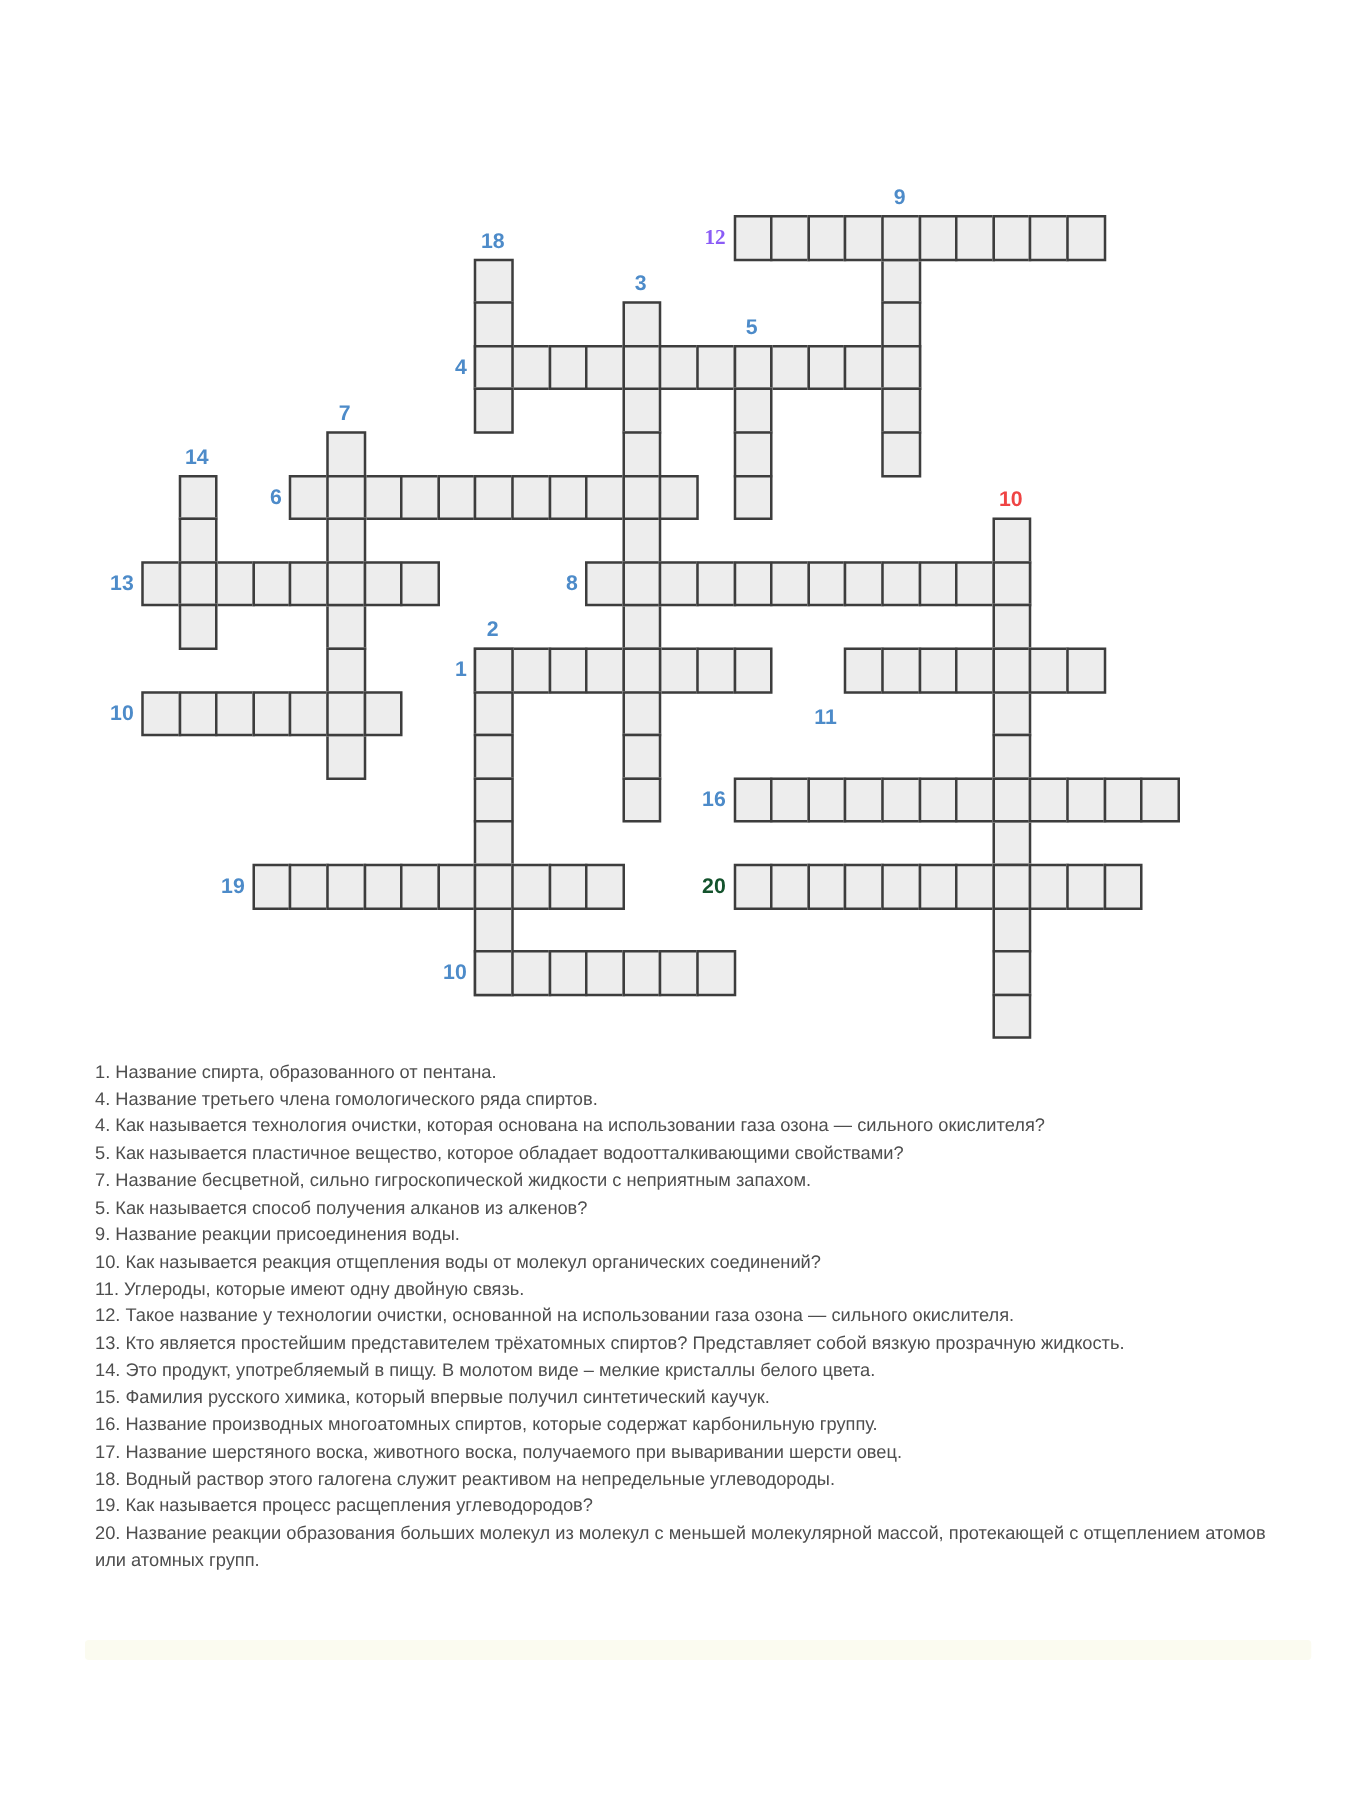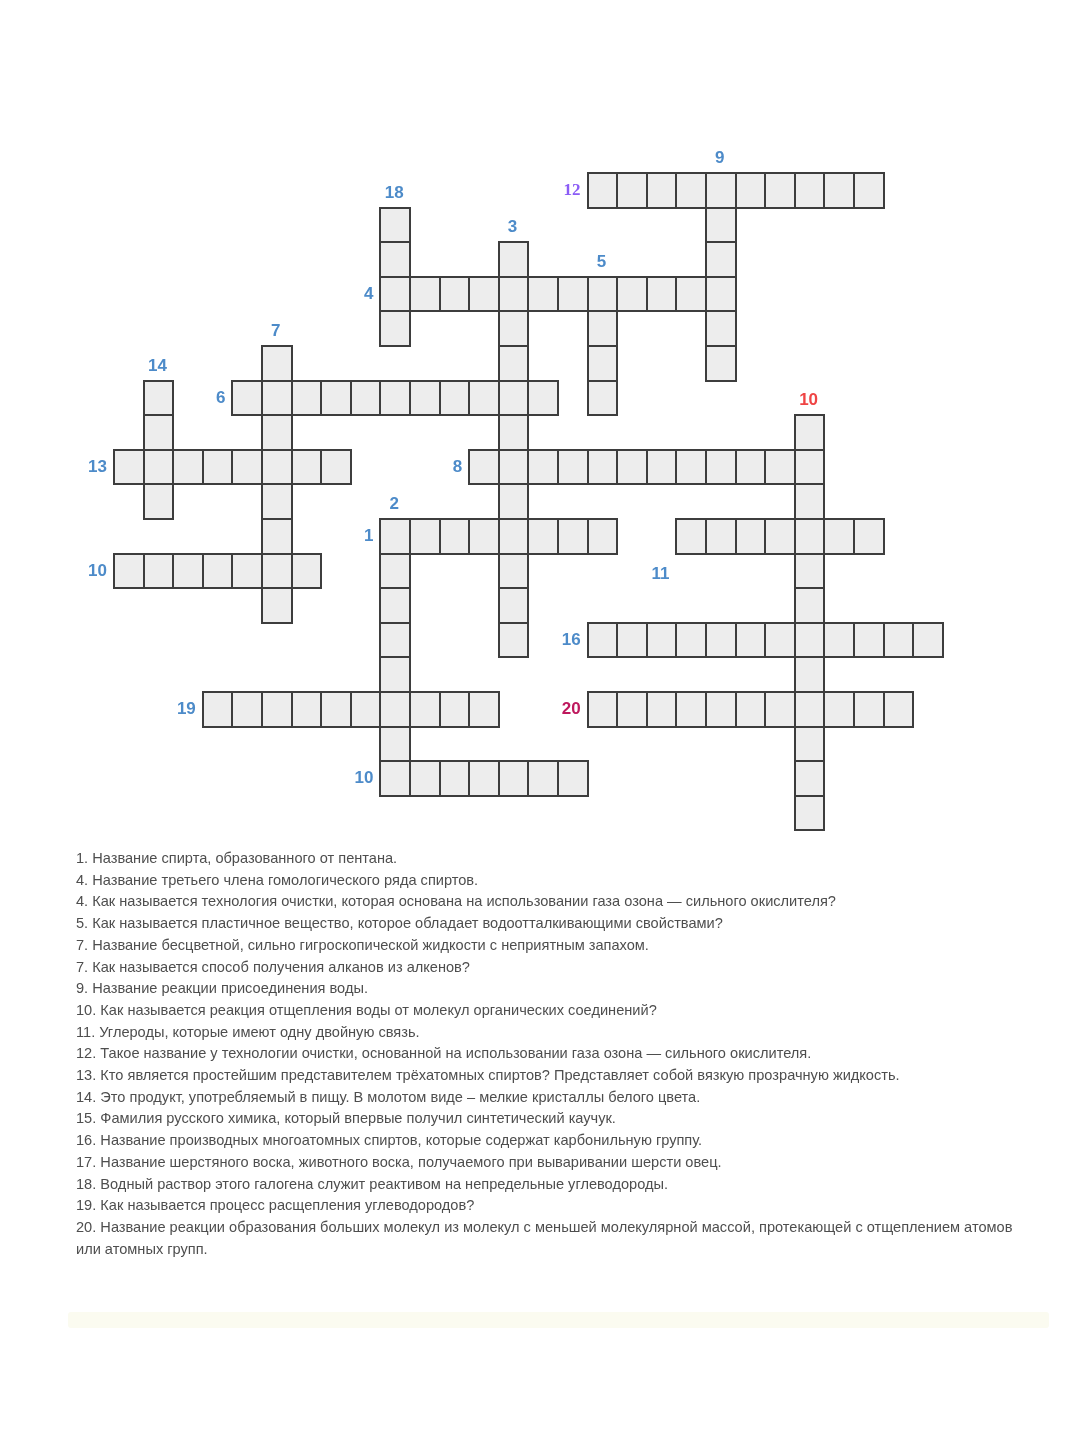--- a/index.html
+++ b/index.html
@@ -233,29 +233,29 @@
       <div class="cell" style="left: 616.2px; top: 691px; width: 31.6px; height: 36.6px; background: rgb(237, 237, 237); border-color: rgb(61, 61, 61);"></div>
       <div class="cell" style="left: 645.8px; top: 691px; width: 31.6px; height: 36.6px; background: rgb(237, 237, 237); border-color: rgb(61, 61, 61);"></div>
       <div class="cell" style="left: 675.4px; top: 691px; width: 31.6px; height: 36.6px; background: rgb(237, 237, 237); border-color: rgb(61, 61, 61);"></div>
       <div class="cell" style="left: 705px; top: 691px; width: 31.6px; height: 36.6px; background: rgb(237, 237, 237); border-color: rgb(61, 61, 61);"></div>
       <div class="cell" style="left: 734.6px; top: 691px; width: 31.6px; height: 36.6px; background: rgb(237, 237, 237); border-color: rgb(61, 61, 61);"></div>
       <div class="cell" style="left: 764.2px; top: 691px; width: 31.6px; height: 36.6px; background: rgb(237, 237, 237); border-color: rgb(61, 61, 61);"></div>
       <div class="cell" style="left: 793.8px; top: 691px; width: 31.6px; height: 36.6px; background: rgb(237, 237, 237); border-color: rgb(61, 61, 61);"></div>
       <div class="cell" style="left: 823.4px; top: 691px; width: 31.6px; height: 36.6px; background: rgb(237, 237, 237); border-color: rgb(61, 61, 61);"></div>
       <div class="cell" style="left: 853px; top: 691px; width: 31.6px; height: 36.6px; background: rgb(237, 237, 237); border-color: rgb(61, 61, 61);"></div>
       <div class="cell" style="left: 882.6px; top: 691px; width: 31.6px; height: 36.6px; background: rgb(237, 237, 237); border-color: rgb(61, 61, 61);"></div>
-      <div class="wordnum num-across" style="color: #be185d; left: 544.6px; top: 691px; width: 36px; height: 34.6px; line-height: 36.6px;">20</div>
+      <div class="wordnum num-across" style="color: #14532d; left: 544.6px; top: 691px; width: 36px; height: 34.6px; line-height: 36.6px;">20</div>
     </div>
   <div id="clues" class="clues" style="color: rgb(78, 78, 78);">
       <div class="clue">1. Название спирта, образованного от пентана.</div>
       <div class="clue">4. Название третьего члена гомологического ряда спиртов.</div>
       <div class="clue">4. Как называется технология очистки, которая основана на использовании газа озона — сильного окислителя?</div>
       <div class="clue">5. Как называется пластичное вещество, которое обладает водоотталкивающими свойствами?</div>
       <div class="clue">7. Название бесцветной, сильно гигроскопической жидкости с неприятным запахом.</div>
-      <div class="clue">7. Как называется способ получения алканов из алкенов?</div>
+      <div class="clue">5. Как называется способ получения алканов из алкенов?</div>
       <div class="clue">9. Название реакции присоединения воды.</div>
       <div class="clue">10. Как называется реакция отщепления воды от молекул органических соединений?</div>
       <div class="clue">11. Углероды, которые имеют одну двойную связь.</div>
       <div class="clue">12. Такое название у технологии очистки, основанной на использовании газа озона — сильного окислителя.</div>
       <div class="clue">13. Кто является простейшим представителем трёхатомных спиртов? Представляет собой вязкую прозрачную жидкость.</div>
       <div class="clue">14. Это продукт, употребляемый в пищу. В молотом виде – мелкие кристаллы белого цвета.</div>
       <div class="clue">15. Фамилия русского химика, который впервые получил синтетический каучук.</div>
       <div class="clue">16. Название производных многоатомных спиртов, которые содержат карбонильную группу.</div>
       <div class="clue">17. Название шерстяного воска, животного воска, получаемого при вываривании шерсти овец.</div>
       <div class="clue">18. Водный раствор этого галогена служит реактивом на непредельные углеводороды.</div>

